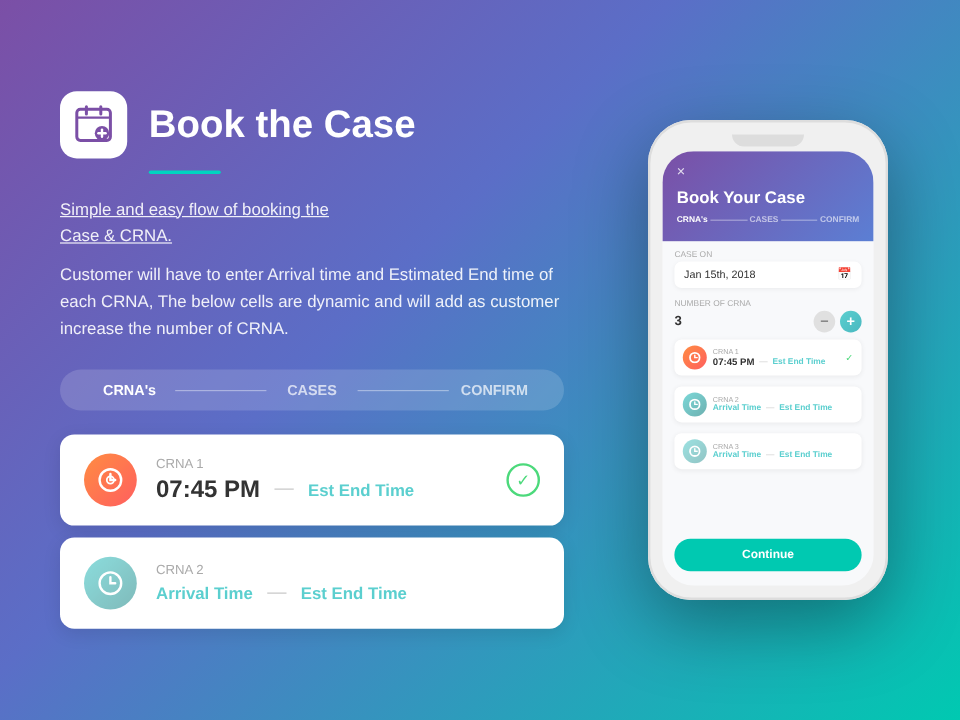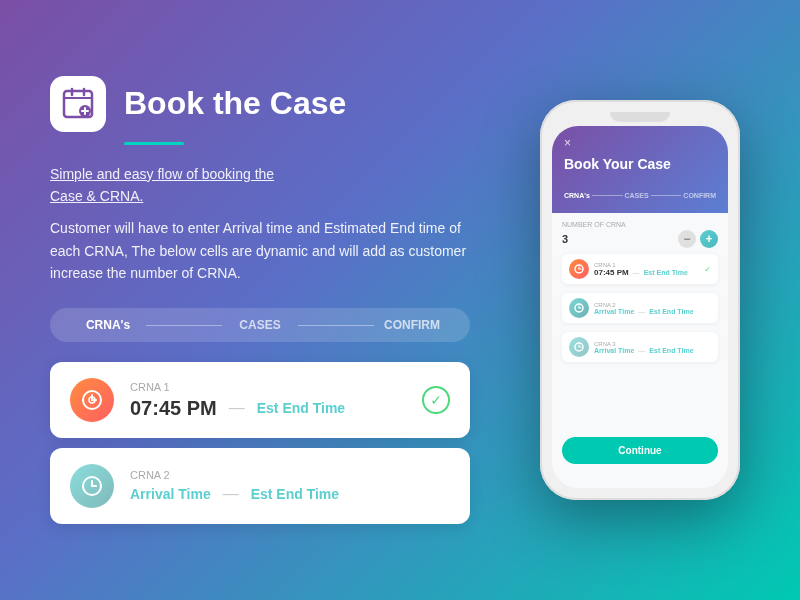--- a/index.html
+++ b/index.html
@@ -209,21 +209,21 @@
     }
     .phone-close {
       color: rgba(255,255,255,0.8);
       font-size: 12px;
       margin-bottom: 6px;
     }
     .phone-title {
       font-size: 14px;
       font-weight: 700;
       color: white;
-      margin-bottom: 20px;
+      margin-bottom: 8px;
     }
     .phone-steps {
       display: flex;
       align-items: center;
       gap: 2px;
     }
     .phone-step {
       font-size: 7px;
       color: rgba(255,255,255,0.6);
       font-weight: 600;
@@ -354,21 +354,21 @@
     }
     .phone-continue-btn {
       background: #00c9b1;
       color: white;
       border-radius: 20px;
       text-align: center;
       padding: 8px;
       font-size: 10px;
       font-weight: 700;
       margin-top: auto;
-      margin-bottom: 16px;
+      margin-bottom: 4px;
     }
   </style>
 </head>
 <body>
 
 <div class="left-panel">
   <div class="title-row">
     <div class="app-icon">
       <svg viewBox="0 0 34 34" fill="none" xmlns="http://www.w3.org/2000/svg">
         <rect x="3" y="4" width="28" height="26" rx="3" stroke="#7b4fa6" stroke-width="2.5" fill="none"></rect>
@@ -450,20 +450,27 @@
           <span class="phone-step active">CRNA's</span>
           <div class="phone-step-line"></div>
           <span class="phone-step">CASES</span>
           <div class="phone-step-line"></div>
           <span class="phone-step">CONFIRM</span>
         </div>
       </div>
 
       <div class="phone-body">
 
+        <div>
+          <div class="phone-field-label">CASE ON</div>
+          <div class="phone-field">
+            <span class="phone-field-value">Jan 15th, 2018</span>
+            <span class="phone-field-icon">📅</span>
+          </div>
+        </div>
 
 
         <div>
           <div class="phone-field-label">NUMBER OF CRNA</div>
           <div class="phone-crna-counter">
             <span class="phone-crna-num">3</span>
             <div class="phone-counter-btns">
               <div class="phone-counter-btn minus">−</div>
               <div class="phone-counter-btn plus">+</div>
             </div>

